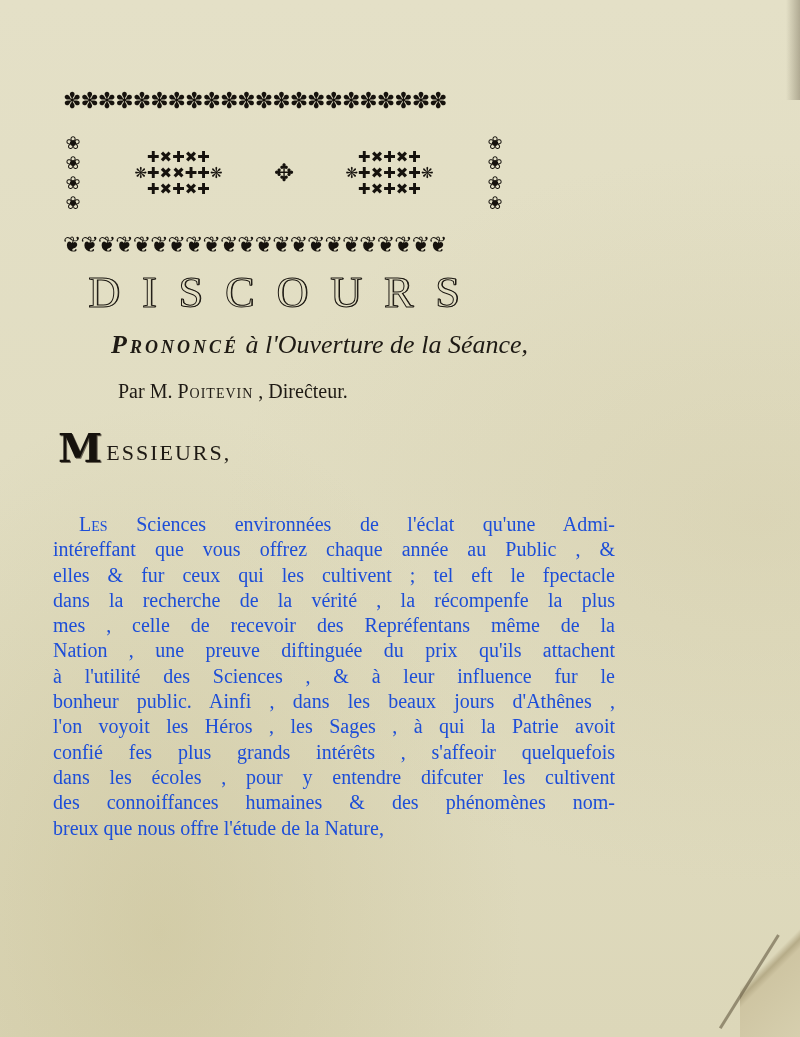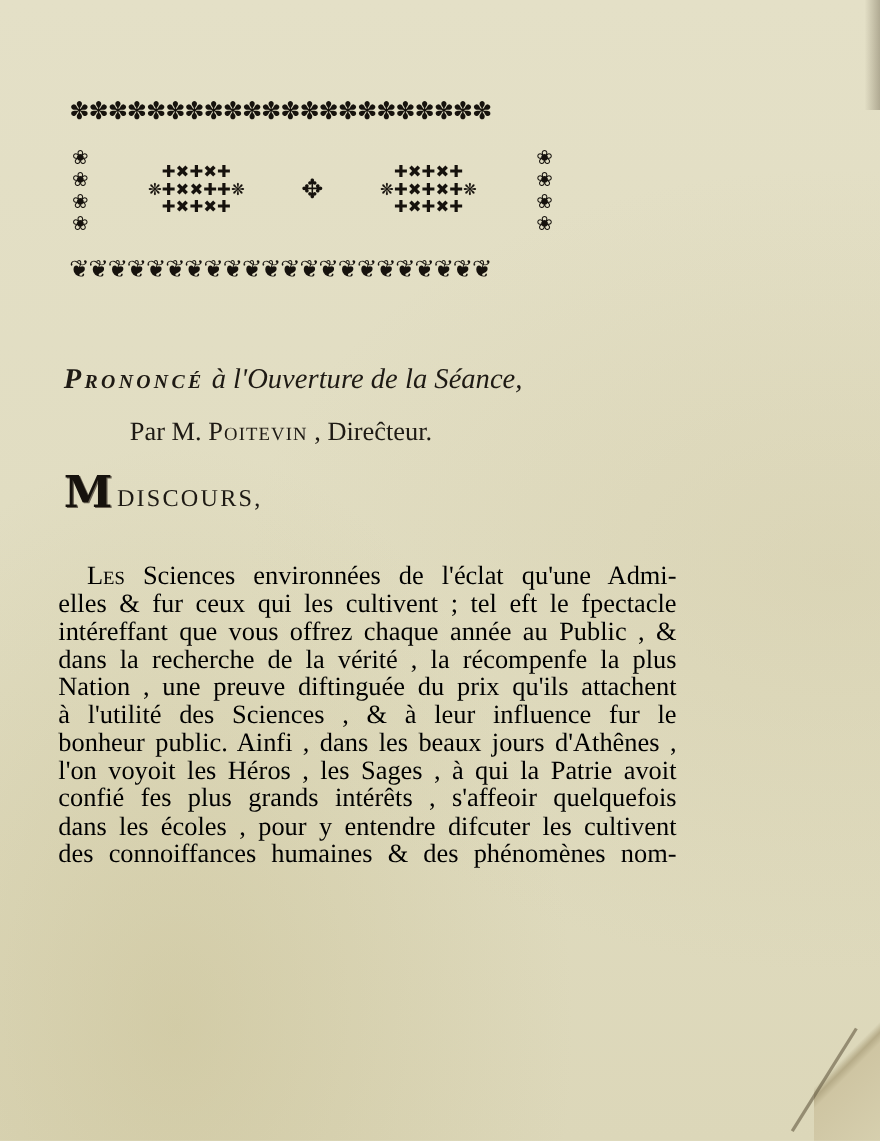--- a/index.html
+++ b/index.html
@@ -43,41 +43,41 @@
   .title {
     position:absolute; left:0; width:570px; top:267px; text-align:center;
     font-size:44px; letter-spacing:22px; font-weight:normal;
     color:#1a1610;
     text-shadow: 1px 0 0 #1a1610;
     -webkit-text-stroke: 1px #1a1610;
     color:#e3dfc4;
   }
   .subtitle {
     position:absolute; left:58px; top:330px; width:470px;
-    font-size:26px; font-style:italic; color:#1e1a14; white-space:nowrap;
+    font-size:26px; font-style:italic; color:#1e1a14; white-space:nowrap;text-align:right;
   }
   .subtitle .sc { font-style:italic; font-variant:small-caps; letter-spacing:3px; font-weight:bold; }
   .byline {
-    position:absolute; left:118px; top:380px; font-size:24px; white-space:nowrap;
+    position:absolute; left:118px; top:380px; font-size:20px; white-space:nowrap;
   }
   .byline .sc { font-variant:small-caps; letter-spacing:1px; }
 
   .salutation {
     position:absolute; left:58px; top:430px; font-size:22px; letter-spacing:2px; white-space:nowrap;
     display:flex; align-items:flex-end;
   }
   .dropcap {
     font-family:"DejaVu Serif", serif; font-size:40px; font-weight:bold;
     line-height:36px; color:#16120d; margin-right:2px;
     text-shadow: 1px 1px 0 #6b6455;
   }
 
   .body-text {
     position:absolute; left:53px; top:512px; width:562px;
-    font-size:24px; line-height:25.3px; text-align:justify; color:#000000;
+    font-size:20px; line-height:25.3px; text-align:justify; color:#1d4ed8;
   }
   .body-line { display:block; white-space:nowrap; text-align-last:justify; }
   .body-line.first { padding-left:26px; }
   .body-line.last { text-align-last:left; }
   .body-line .lead-sc { font-variant:small-caps; }
 
   
   .edge-right {
     position:absolute; right:0; top:0; width:14px; height:100px;
     background:linear-gradient(90deg, rgba(0,0,0,0), rgba(80,70,50,0.35));
@@ -131,43 +131,46 @@
       <div class="side-col">
         <span>❀</span>
         <span>❀</span>
         <span>❀</span>
         <span>❀</span>
       </div>
     </div>
     <div class="border-row">❦❦❦❦❦❦❦❦❦❦❦❦❦❦❦❦❦❦❦❦❦❦</div>
   </div>
 
+  <div class="title">DISCOURS</div>
 
   <div class="subtitle">
     <span class="sc">Prononcé</span><span> à l'Ouverture de la Séance,</span>
   </div>
 
   <div class="byline">
     <span>Par M. </span><span class="sc">Poitevin</span><span> , Direĉteur.</span>
   </div>
 
   <div class="salutation">
     <span class="dropcap">M</span>
-      <span>DISCOURS,</span>
+      <span>ESSIEURS,</span>
   </div>
 
   <div class="body-text">
     <span class="body-line first"><span class="lead-sc">Les</span><span> Sciences environnées de l'éclat qu'une Admi-</span></span>
+    <span class="body-line">intéreffant que vous offrez chaque année au Public , &amp;</span>
     <span class="body-line">elles &amp; fur ceux qui les cultivent ; tel eft le fpectacle</span>
-    <span class="body-line">intéreffant que vous offrez chaque année au Public , &amp;</span>
     <span class="body-line">dans la recherche de la vérité , la récompenfe la plus</span>
+    <span class="body-line">mes , celle de recevoir des Repréfentans même de la</span>
     <span class="body-line">Nation , une preuve diftinguée du prix qu'ils attachent</span>
     <span class="body-line">à l'utilité des Sciences , &amp; à leur influence fur le</span>
     <span class="body-line">bonheur public. Ainfi , dans les beaux jours d'Athênes ,</span>
     <span class="body-line">l'on voyoit les Héros , les Sages , à qui la Patrie avoit</span>
     <span class="body-line">confié fes plus grands intérêts , s'affeoir quelquefois</span>
     <span class="body-line">dans les écoles , pour y entendre difcuter les cultivent</span>
     <span class="body-line">des connoiffances humaines &amp; des phénomènes nom-</span>
+    <span class="body-line last">breux que nous offre l'étude de la Nature,</span>
   </div>
 
   <div class="curl"></div>
   <div class="curl-shadow"></div>
 </div>
 
 </body></html>

